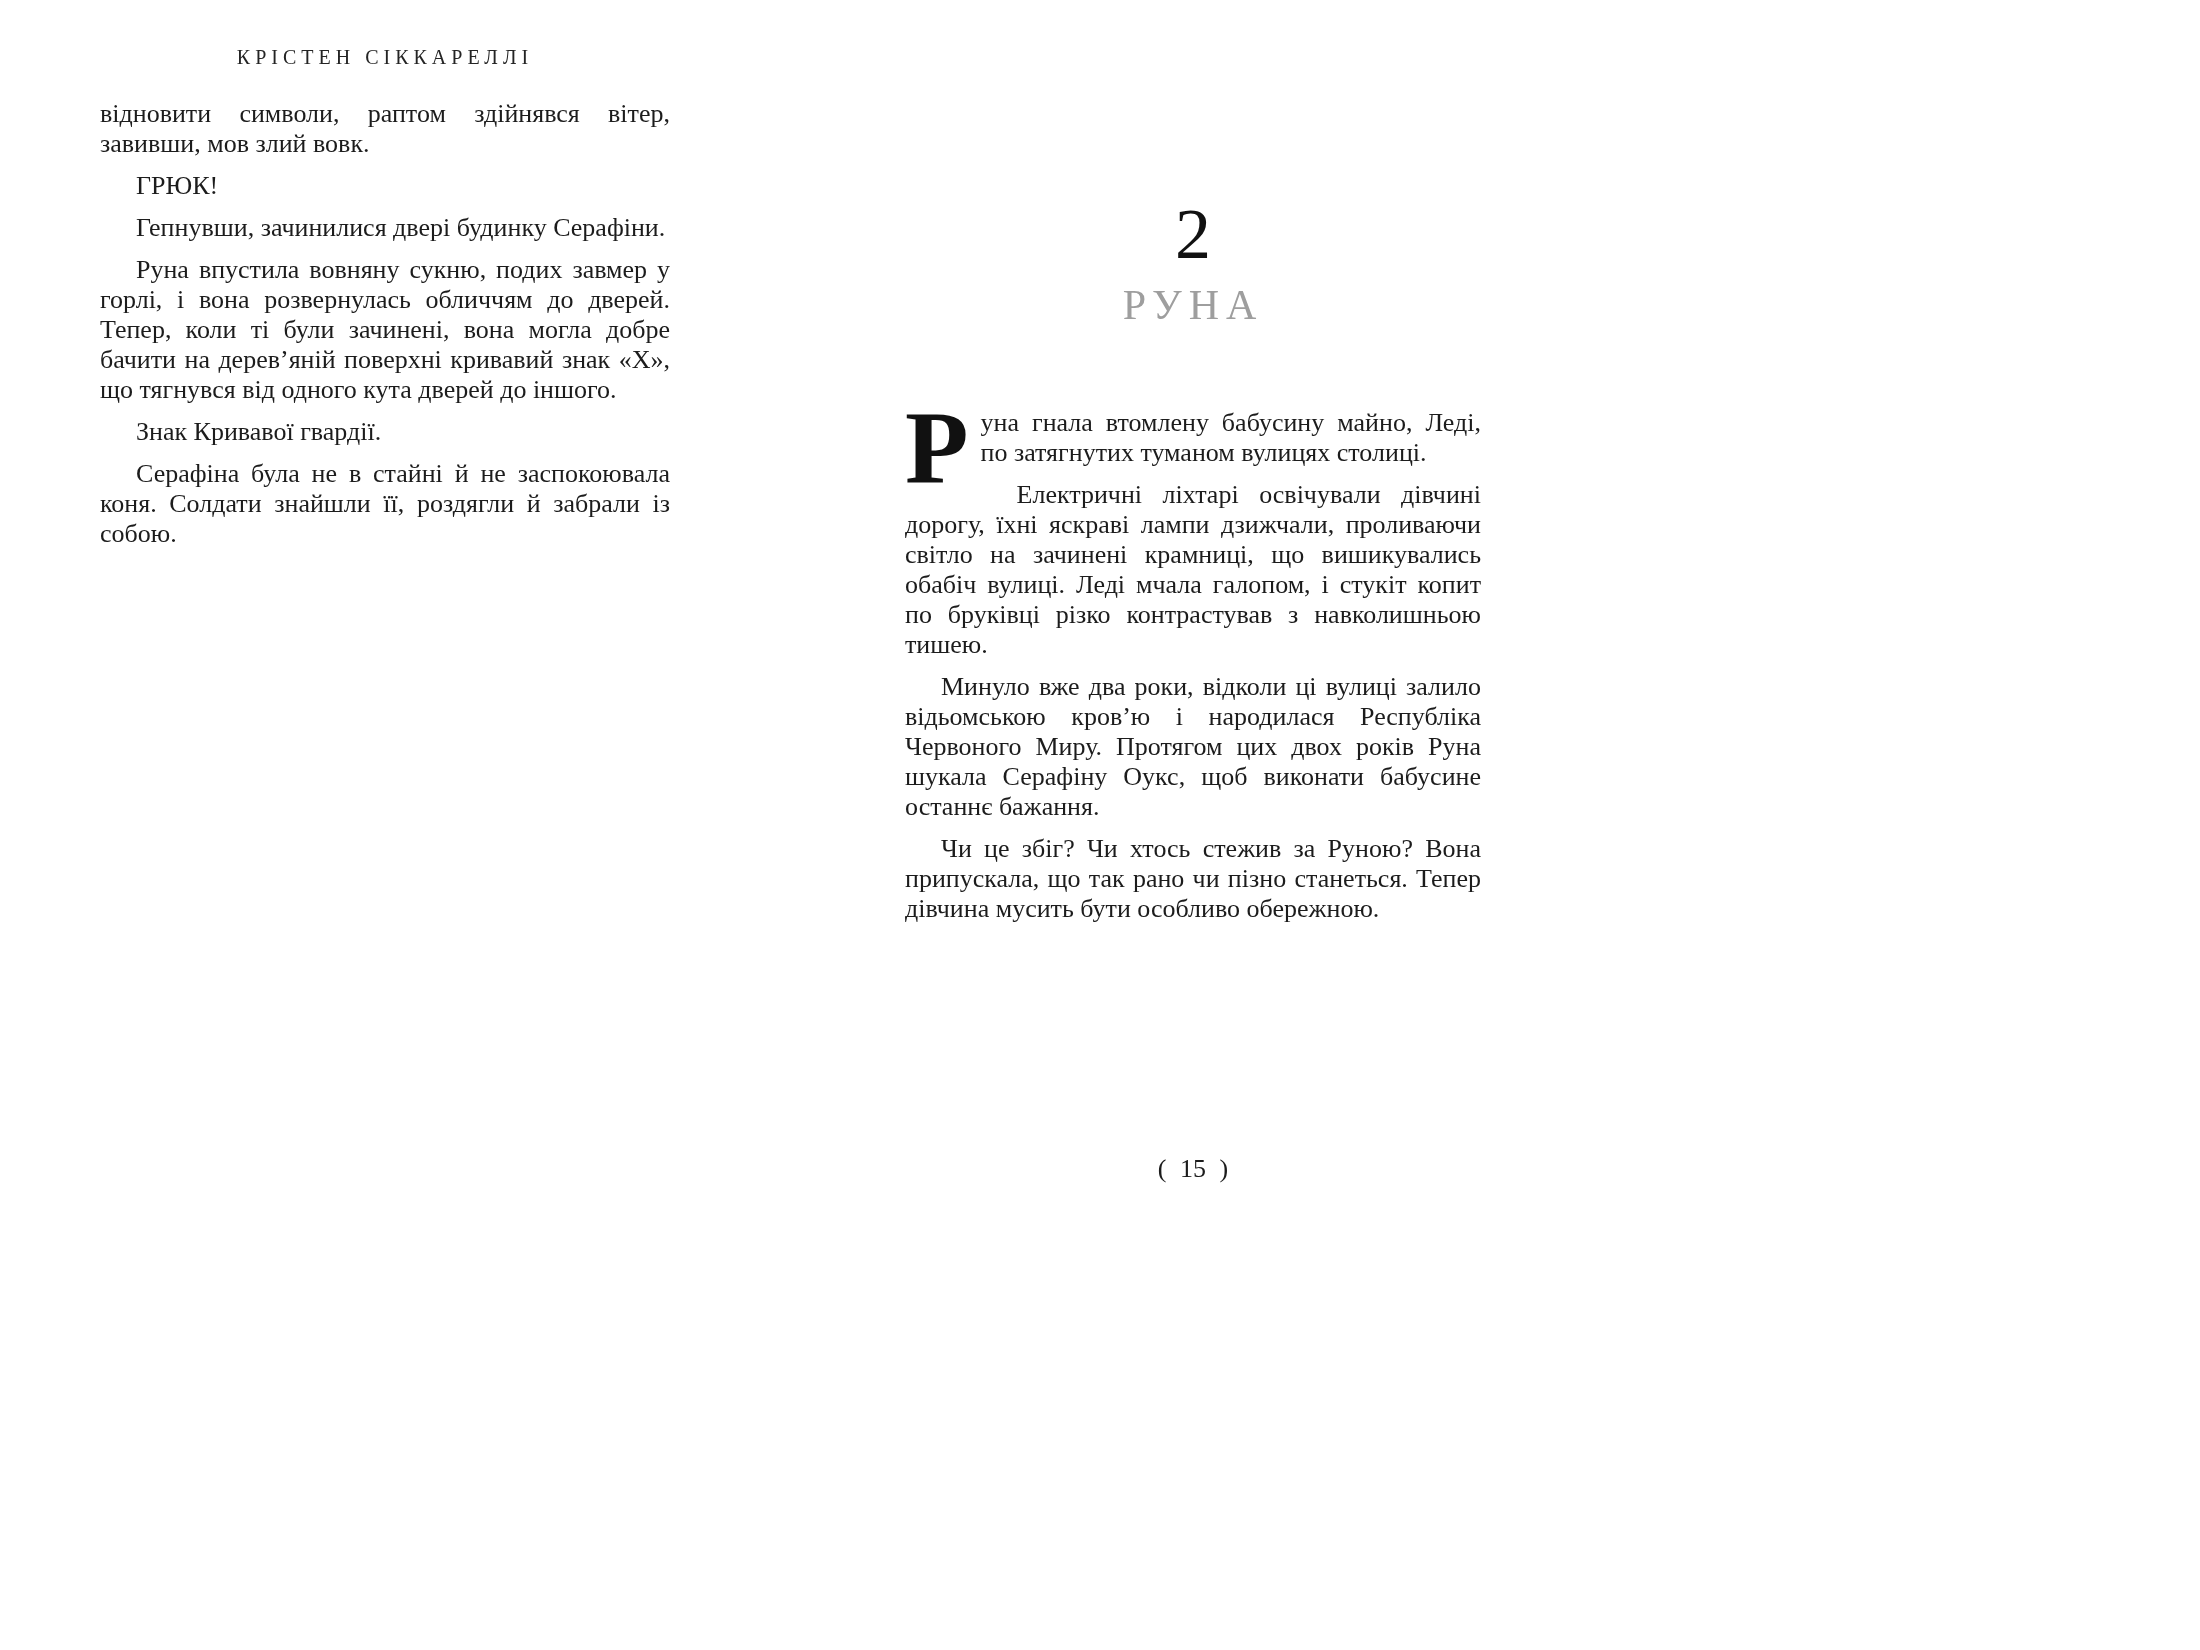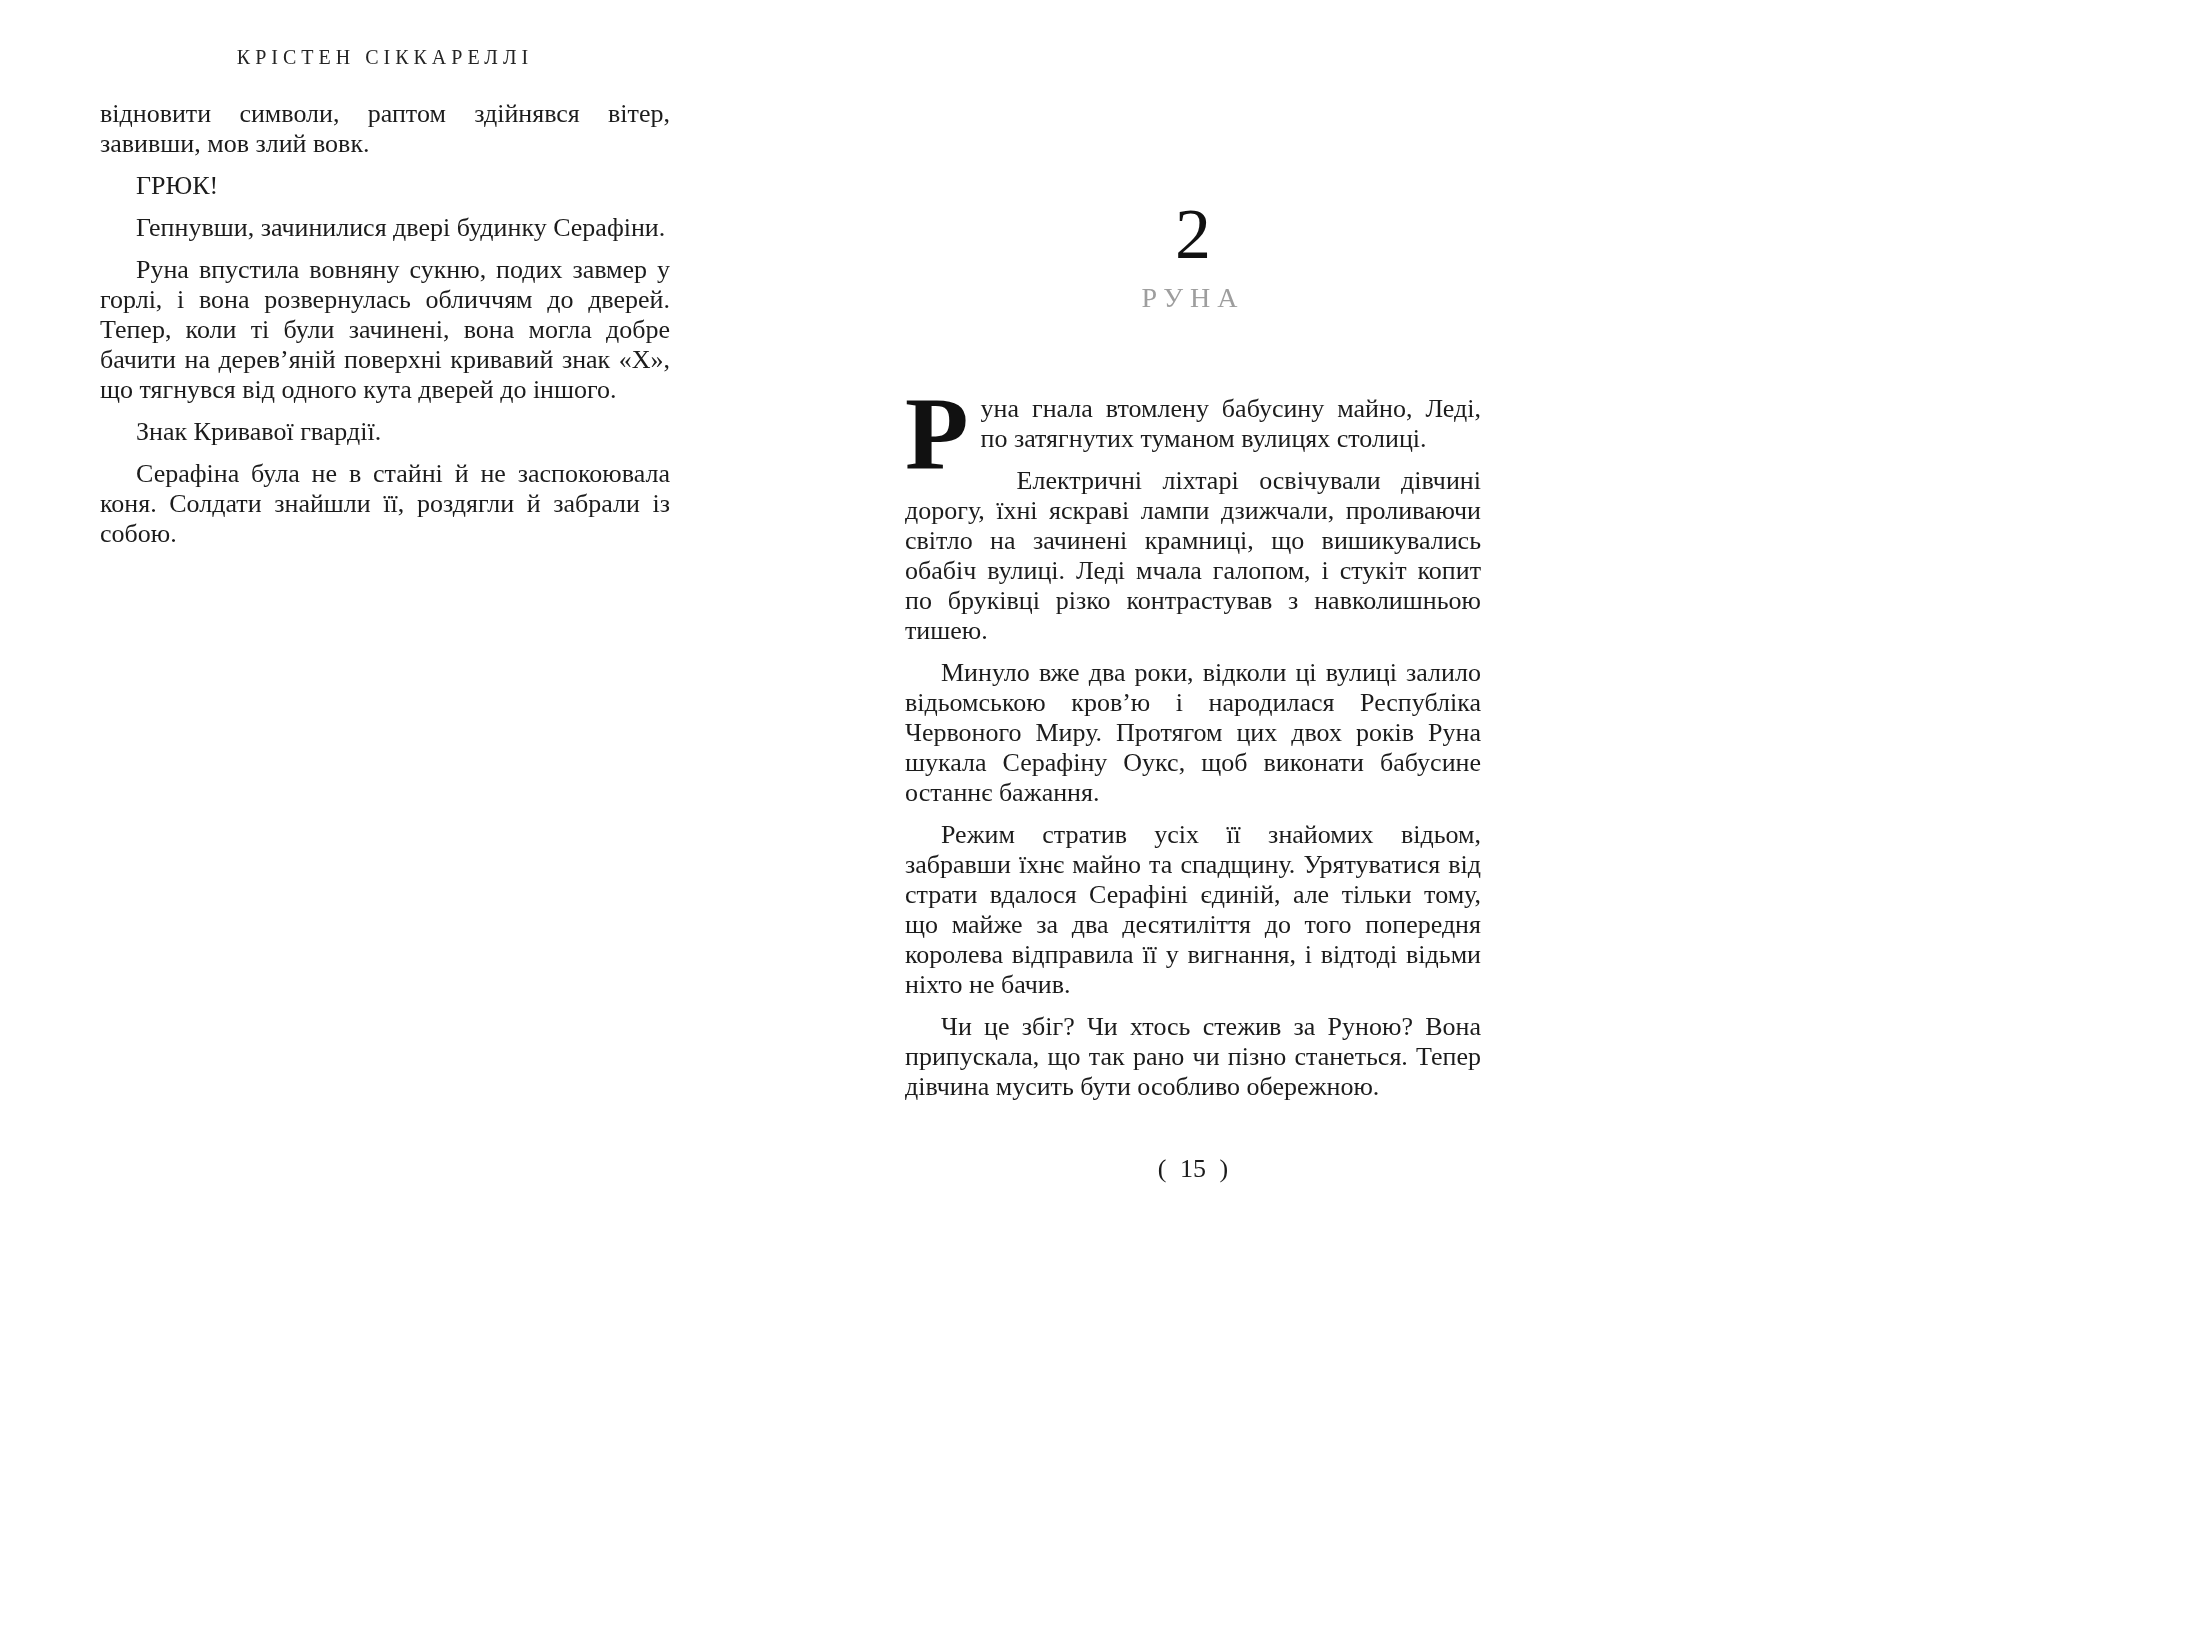--- a/index.html
+++ b/index.html
@@ -58,21 +58,21 @@
   .chapter-number {
     margin-top: 198px;
     text-align: center;
     font-size: 72px;
     line-height: 1;
     color: #111111;
   }
   .chapter-title {
     margin-top: 14px;
     text-align: center;
-    font-size: 28px;
+    font-size: 42px;
     line-height: 1;
     letter-spacing: 7px;
     color: #9e9e9e;
   }
   .right-page .body-text {
     margin-top: 82px;
   }
   .dropcap {
     float: left;
     font-size: 104px;
@@ -119,20 +119,19 @@
 
   <div class="right-page">
     <div class="chapter-number">2</div>
     <div class="chapter-title">РУНА</div>
     <div class="body-text">
       <p class="first-para">
         <span class="dropcap">Р</span><span>уна гнала втомлену бабусину майно, Леді, по затягнутих туманом вулицях столиці.</span>
       </p>
       <p class="indent">Електричні ліхтарі освічували дівчині дорогу, їхні яскраві лампи дзижчали, проливаючи світло на зачинені крамниці, що вишикувались обабіч вулиці. Леді мчала галопом, і стукіт копит по бруківці різко контрастував з навколишньою тишею.</p>
       <p class="indent">Минуло вже два роки, відколи ці вулиці залило відьомською кров’ю і народилася Республіка Червоного Миру. Протягом цих двох років Руна шукала Серафіну Оукс, щоб виконати бабусине останнє бажання.</p>
-      <p class="indent">Режим стратив усіх її знайомих відьом, забравши їхнє майно та спадщину. Урятуватися від страти вдалося Серафіні єдиній, але тільки тому, що майже за два десятиліття до того попередня королева відправила її у вигнання, і відтоді відьми ніхто не бачив.</p>
       <p class="indent">Чи це збіг? Чи хтось стежив за Руною? Вона припускала, що так рано чи пізно станеться. Тепер дівчина мусить бути особливо обережною.</p>
     </div>
   </div>
 
   <div class="folio">( 15 )</div>
 
 </div>
 
 </body></html>

